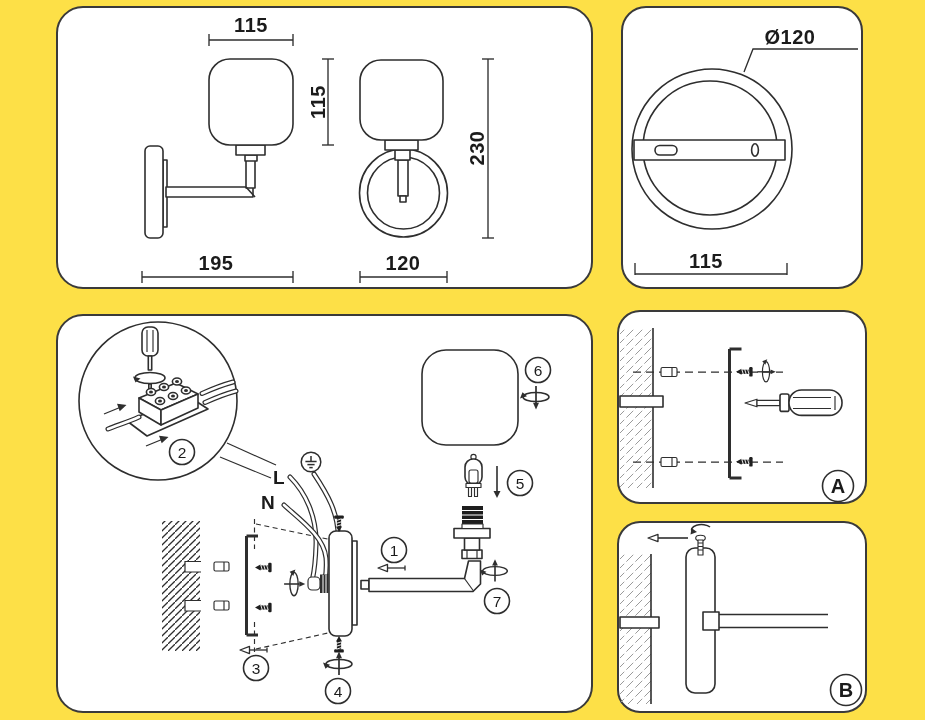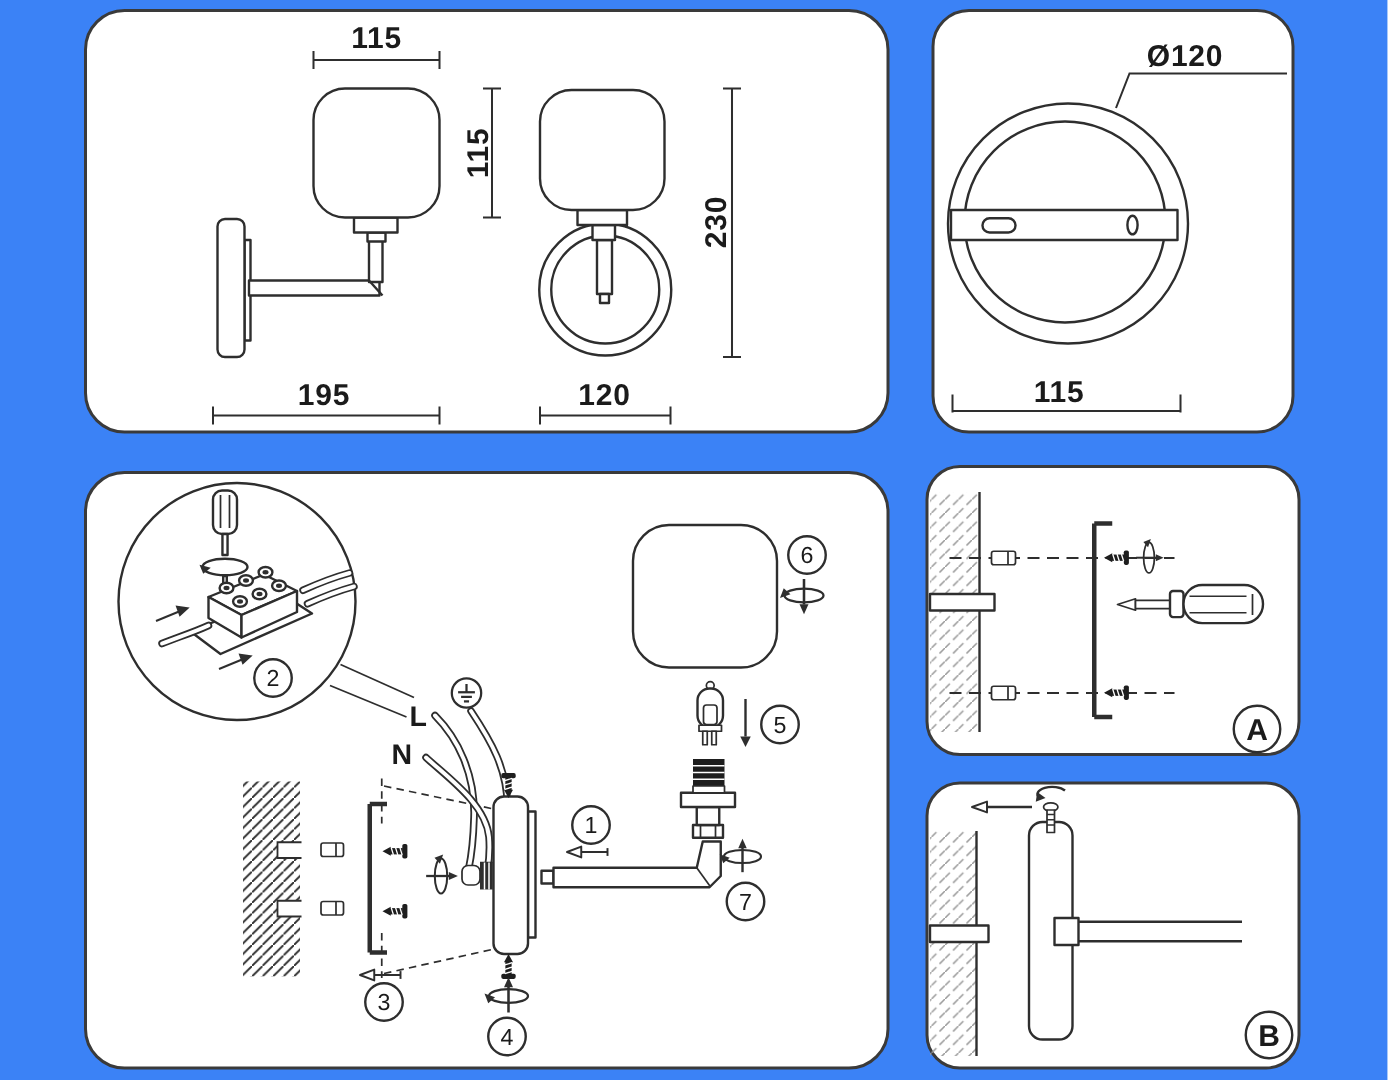--- a/index.html
+++ b/index.html
@@ -1,16 +1,16 @@
 <!DOCTYPE html>
 <html><head>
 <meta charset="utf-8">
 <style>
   html,body{margin:0;padding:0;background:#ffffff;}
-  .stage{position:relative;width:925px;height:720px;background:#3b82f6;overflow:hidden;
+  .stage{position:relative;width:925px;height:720px;background:#fde047;overflow:hidden;
          font-family:"Liberation Sans",sans-serif;}
   svg{position:absolute;left:0;top:0;}
   .ln  {stroke:#2e2e2e;fill:none;stroke-width:1.6;stroke-linejoin:round;}
   .lnf {stroke:#2e2e2e;fill:#ffffff;stroke-width:1.6;stroke-linejoin:round;}
   .panel{stroke:#3a3a3a;fill:#ffffff;stroke-width:2;}
   .thin{stroke-width:1.15;}
   .thk {stroke-width:3;}
   .diml{stroke:#2e2e2e;fill:none;stroke-width:1.35;}
   .dash{stroke:#2e2e2e;fill:none;stroke-width:1.15;stroke-dasharray:5 3.5;}
   .dashA{stroke:#2e2e2e;fill:none;stroke-width:1.25;stroke-dasharray:8 5;}

